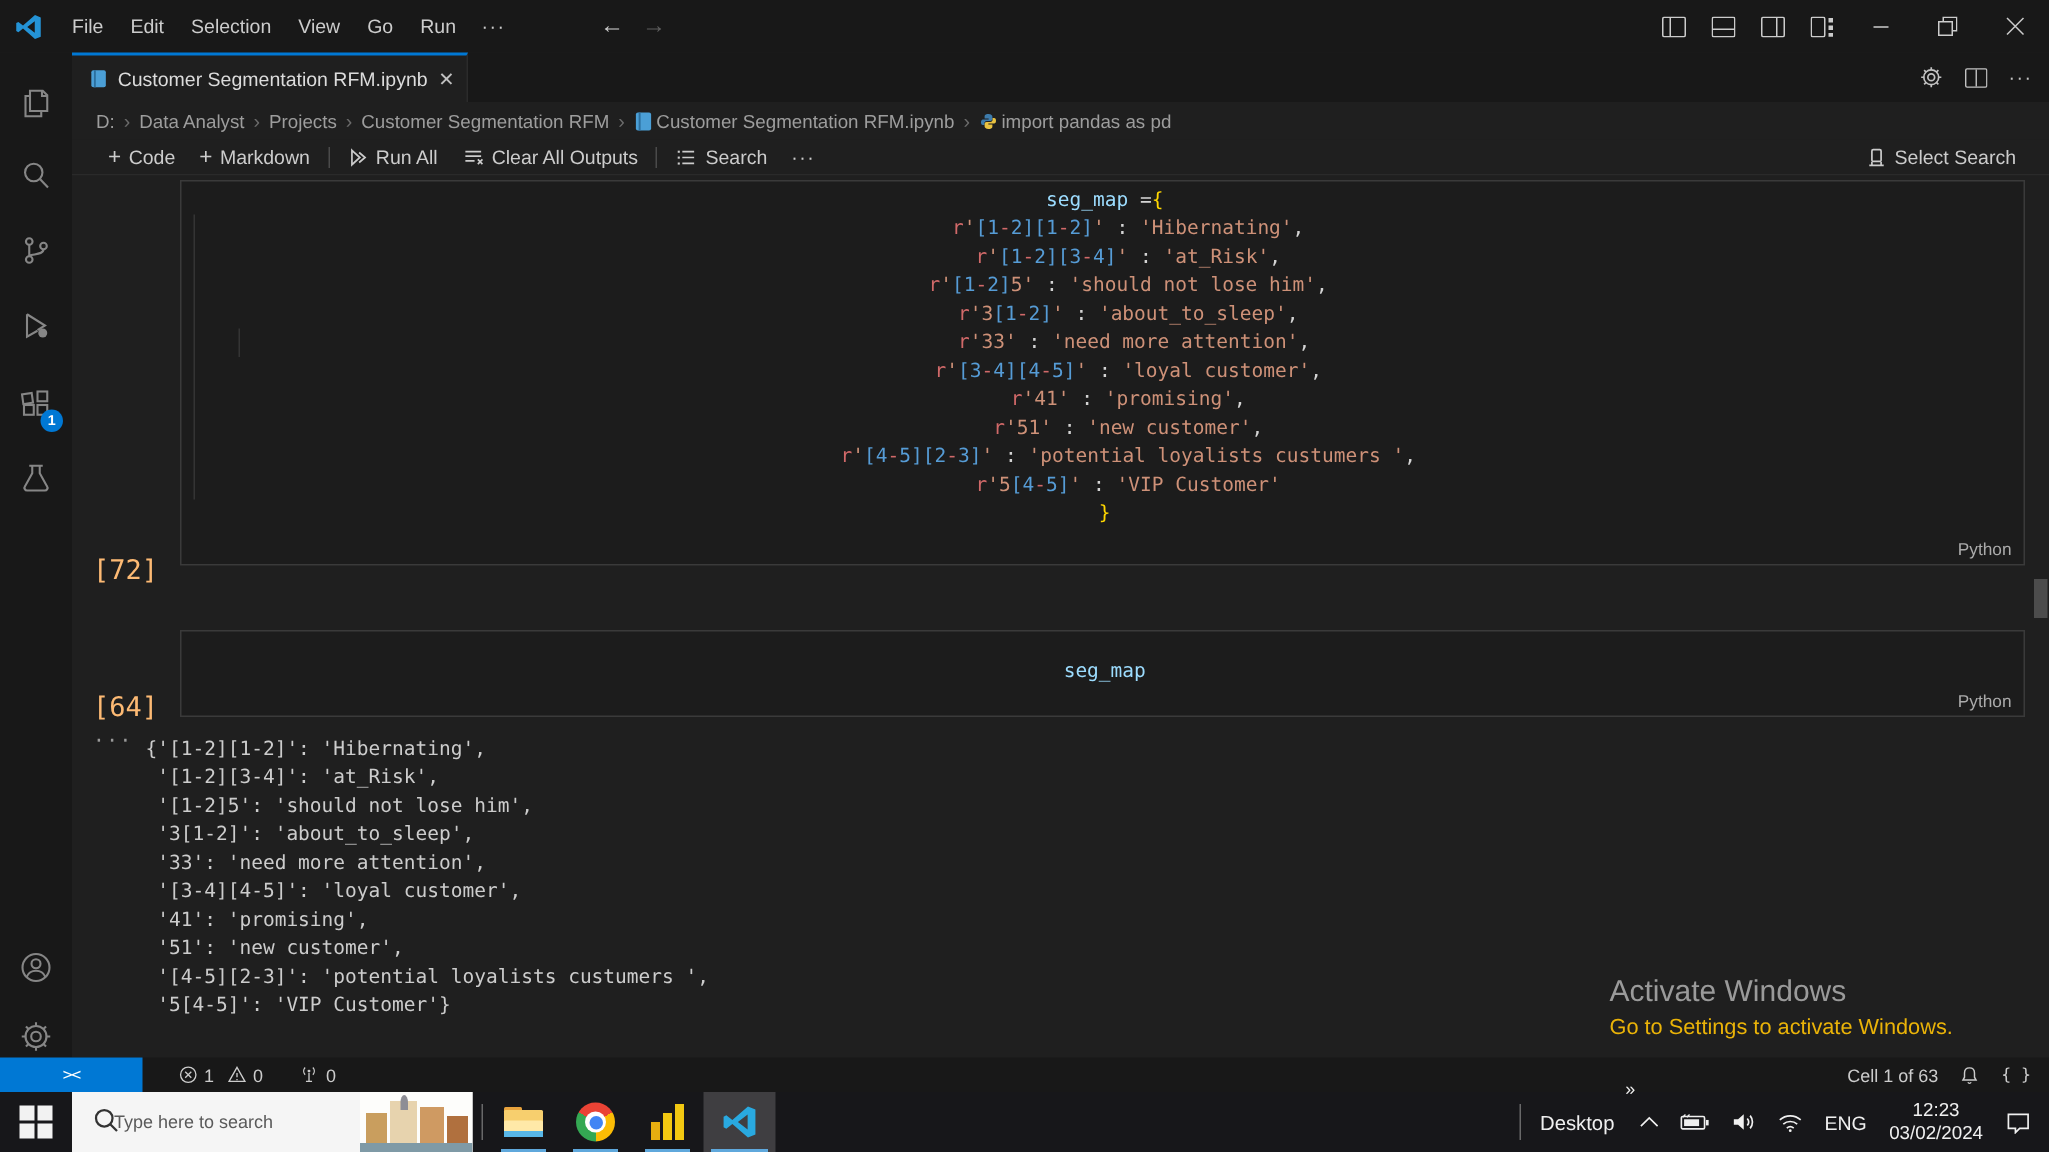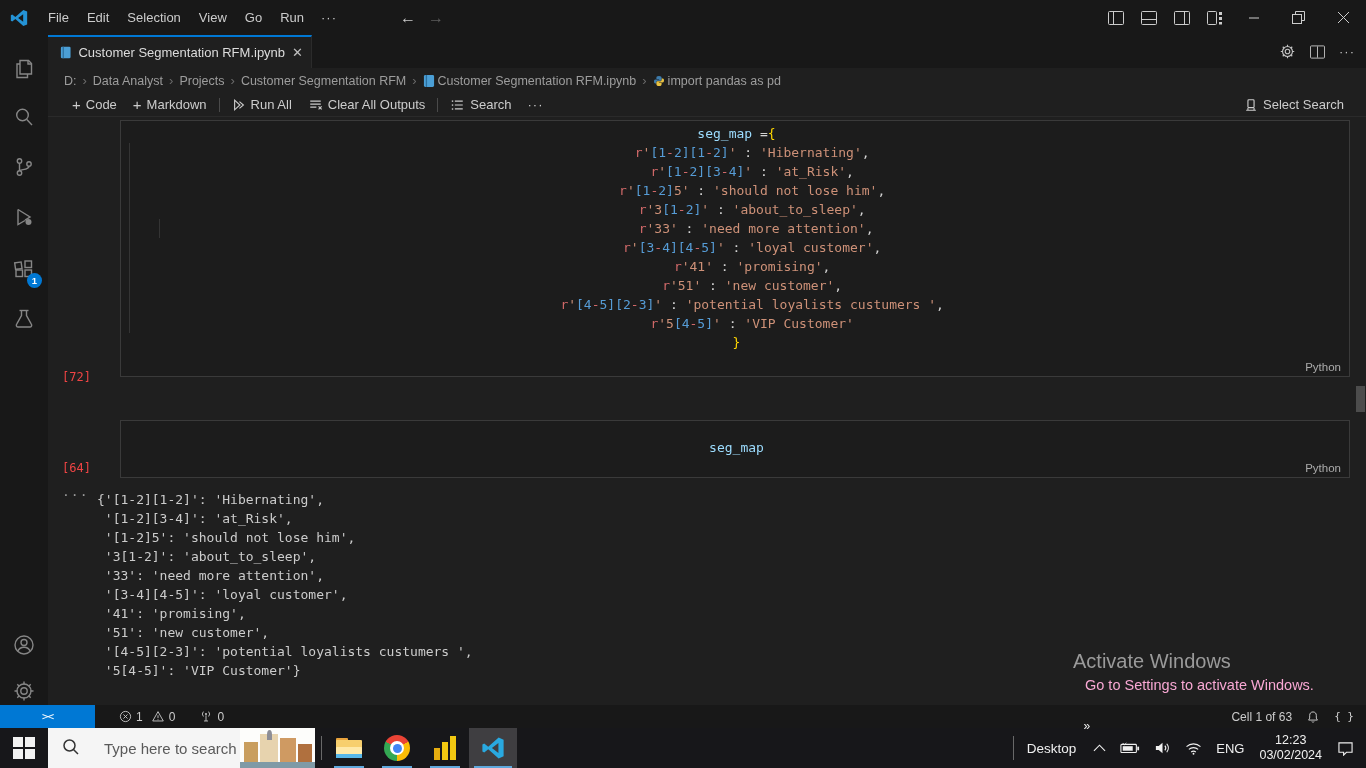--- a/index.html
+++ b/index.html
@@ -66,21 +66,21 @@
 
   
   #notebook { position:absolute; left:48px; top:117px; width:1318px; height:588px; background:#1f1f1f; }
   .cell { position:absolute; background:#1c1c1c; border:1px solid #3a3a3a; }
   .code-area { position:absolute; left:7px; top:3px; right:4px;
     font-family:"DejaVu Sans Mono", monospace; font-size:13px; line-height:19px; white-space:pre;text-align:center; }
   .code-line { height:19px; }
   .tk { color:#9cdcfe; } .td { color:#d4d4d4; } .ty { color:#ffd700; }
   .tr { color:#d16969; } .ts { color:#ce9178; } .tc { color:#569cd6; }
   .lang-label { position:absolute; right:8px; bottom:3px; font-size:11.5px; color:#ababab; }
-  .exec-count { position:absolute; font-family:"DejaVu Sans Mono", monospace; font-size:12px; color:#ef4444; }
+  .exec-count { position:absolute; font-family:"DejaVu Sans Mono", monospace; font-size:18px; color:#fdba74; }
   .indent-guide { position:absolute; width:1px; background:#343434; }
   #output-gutter { position:absolute; left:14px; top:370px; font-family:"DejaVu Sans Mono", monospace; font-size:13px; color:#9a9a9a; letter-spacing:1px; }
   #output-block { position:absolute; left:49px; top:373px; font-family:"DejaVu Sans Mono", monospace;
     font-size:13px; line-height:19px; color:#cccccc; white-space:pre; }
   #scroll-thumb { position:absolute; left:1356px; top:386px; width:9px; height:26px; background:#4c4c4c; }
 
   
   #statusbar { position:absolute; left:0; top:705px; width:1366px; height:23px; background:#181818;
     display:flex; align-items:center; font-size:12px; color:#cccccc; }
   #remote-ind { width:95px; height:23px; background:#0078d4; color:#fff; display:flex; align-items:center; justify-content:center;
@@ -90,40 +90,40 @@
   .sb-right { margin-left:auto; display:flex; align-items:center; gap:14px; margin-right:12px; }
   .sb-right svg { stroke:#cccccc; fill:none; stroke-width:1.1; }
 
   
   #taskbar { position:absolute; left:0; top:728px; width:1366px; height:40px; background:#17171a; display:flex; align-items:stretch; }
   #start-btn { width:48px; display:flex; align-items:center; justify-content:center; }
   .win-logo { display:grid; grid-template-columns:10px 10px; grid-template-rows:10px 10px; gap:1.5px; }
   .win-logo div { background:#f2f2f2; }
   #task-search { position:relative; width:267px; background:#f5f5f5; display:flex; align-items:center; }
   #task-search input { position:absolute; left:0; top:0; width:100%; height:100%; border:0; outline:0; background:transparent;
-    padding-left:56px; font-size:15px; font-family:"Liberation Sans", sans-serif; color:#333; }
+    padding-left:28px; font-size:12px; font-family:"Liberation Sans", sans-serif; color:#333; }
   #task-search input::placeholder { color:#5a5a5a; opacity:1; }
   .search-glass { position:absolute; left:14px; top:10px; z-index:2; }
   #venice { position:absolute; right:0; top:0; width:75px; height:40px; overflow:hidden; background:#fdfdfb; }
   .v-bld { position:absolute; }
   .tb-sep2 { width:1px; background:rgba(255,255,255,0.35); height:24px; align-self:center; margin:0 3px; }
   .task-slot { width:48px; position:relative; display:flex; align-items:center; justify-content:center; }
   .task-slot.active { background:#3f3e41; }
   .underline { position:absolute; bottom:0; left:9px; width:30px; height:2.5px; background:#5fa8dc; }
   #tray { margin-left:auto; display:flex; align-items:center; color:#f0f0f0; font-size:13px; }
   .tray-item { display:flex; align-items:center; justify-content:center; padding:0 7px; height:40px; }
   .tray-item svg { stroke:#f0f0f0; fill:none; stroke-width:1.2; }
   #desktop-lbl { position:relative; font-size:13.5px; padding:0 10px; }
   #desktop-chev { position:absolute; right:-4px; top:-9px; font-size:12px; color:#f0f0f0; }
   #clock { text-align:center; font-size:12.5px; line-height:15px; padding:0 8px; }
 
   
   #activate { position:absolute; left:1073px; top:650px; pointer-events:none; }
   #activate .l1 { font-size:20px; color:#9a9a9a; }
-  #activate .l2 { font-size:14.5px; color:#f9a8d4; margin-top:4px;margin-left:12px; }
+  #activate .l2 { font-size:14.5px; color:#eab308; margin-top:4px; }
   #brandmark { position:absolute; left:560px; top:655px; width:260px; text-align:center; pointer-events:none; z-index:50; }
   #brandmark .ar { font-size:52px; font-weight:bold; color:rgba(185,185,185,0.42); line-height:56px; }
   #brandmark .en { font-size:26px; font-weight:bold; color:rgba(185,185,185,0.45); letter-spacing:1px; }
 </style>
 </head>
 <body>
 
 <div id="root">
 
   <div id="titlebar">

